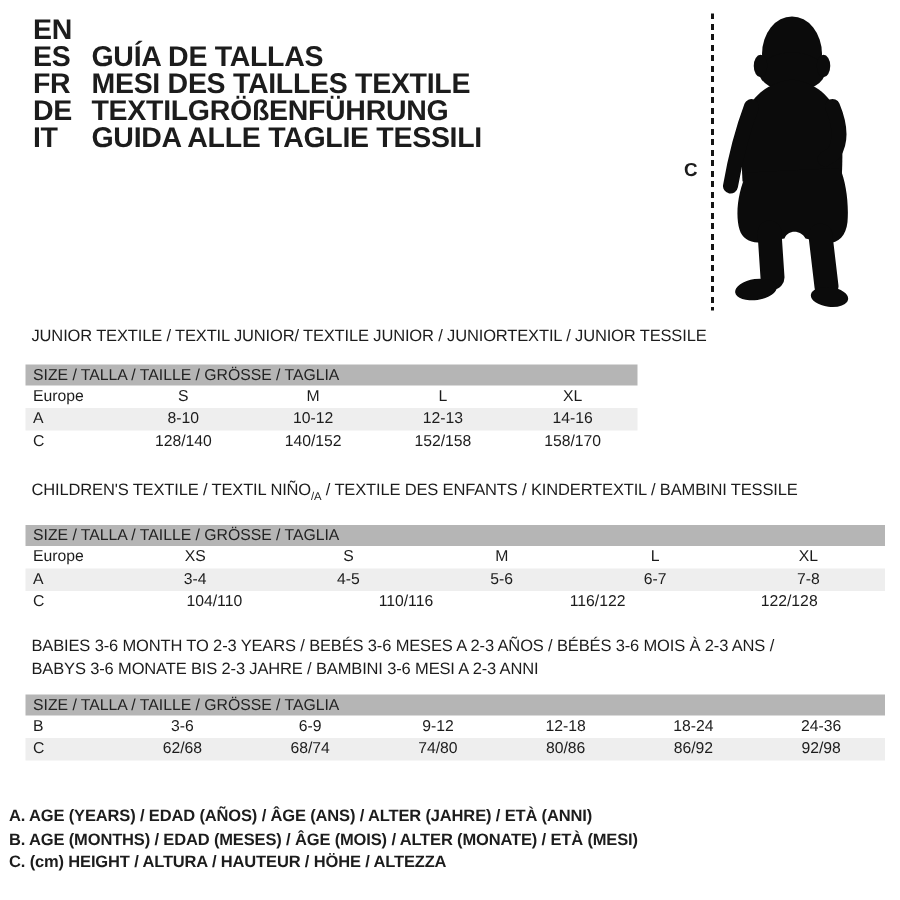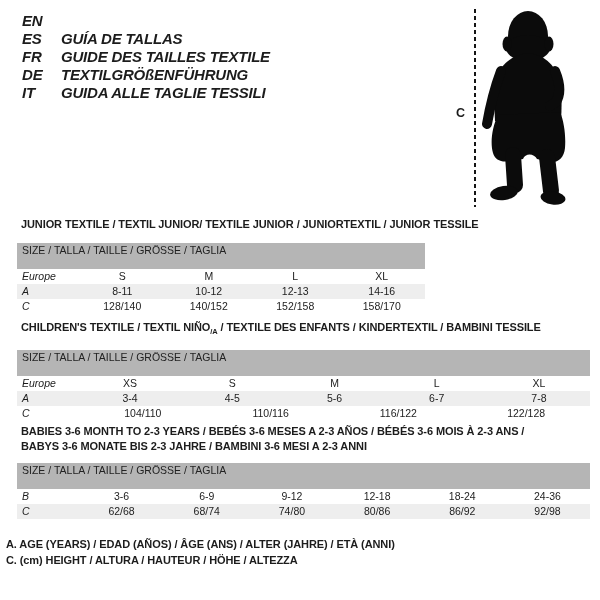--- a/index.html
+++ b/index.html
@@ -3,70 +3,70 @@
 <meta charset="utf-8">
 <style>
   html,body{margin:0;padding:0;}
   body{
     width:600px;height:600px;background:#ffffff;
     font-family:"Liberation Sans", sans-serif;color:#1c1c1c;
   }
   #canvas{position:relative;width:600px;height:600px;background:#ffffff;overflow:hidden;}
 
   
-  .lang{position:absolute;left:22px;top:12px;font-weight:bold;font-size:15px;letter-spacing:-0.2px;font-style:italic;}
+  .lang{position:absolute;left:22px;top:12px;font-weight:bold;font-size:19px;letter-spacing:-0.2px;}
   .lang-row{display:flex;height:18px;line-height:18px;}
   .lang-row .code{width:39px;}
 
   
   .measure-line{
     position:absolute;left:474px;top:9px;width:2px;height:198px;
     background:repeating-linear-gradient(to bottom,#141414 0 4px,transparent 4px 7px);
   }
   .measure-label{position:absolute;left:456px;top:106px;font-weight:bold;font-size:12.5px;}
   .baby{position:absolute;left:482px;top:9px;width:84px;height:198px;}
 
   
-  .sec-title{position:absolute;left:21px;font-weight:bold;font-size:11px;letter-spacing:-0.1px;white-space:nowrap;}
+  .sec-title{position:absolute;left:21px;font-weight:normal;font-size:11px;letter-spacing:-0.1px;white-space:nowrap;}
   .t1{top:218px;}
   .t2{top:321px;text-align:right;}
   .t3{top:424px;line-height:14.5px;}
   .t3 .line{display:block;}
   .sub{font-size:7.5px;vertical-align:sub;}
 
   
   .size-table{position:absolute;left:17px;}
   .tbl1{top:243px;width:408px;}
   .tbl2{top:350px;width:573px;}
   .tbl3{top:463px;width:573px;}
-  .bar{height:26px;line-height:14px;background:#b5b5b5;font-size:10.5px;padding-left:5px;color:#222;}
+  .bar{height:14px;line-height:14px;background:#b5b5b5;font-size:10.5px;padding-left:5px;color:#222;}
   .trow{display:flex;height:15px;line-height:15px;font-size:10.5px;}
   .trow.alt{background:#eeeeee;}
-  .trow .lbl{width:57px;padding-left:5px;font-style:italic;}
+  .trow .lbl{width:57px;padding-left:5px;}
   .trow .cell{flex:1;text-align:center;}
 
   
   .footnotes{position:absolute;left:6px;top:537px;font-weight:bold;font-size:11px;line-height:15.5px;letter-spacing:-0.1px;}
 </style>
 </head>
 <body>
 
 <div id="canvas">
 
   <div class="lang">
     <div class="lang-row">
       <span class="code">EN</span>
     </div>
     <div class="lang-row">
       <span class="code">ES</span>
       <span>GUÍA DE TALLAS</span>
     </div>
     <div class="lang-row">
       <span class="code">FR</span>
-      <span>GUIDE DES TAILLES TEXTILE</span>
+      <span>MESI DES TAILLES TEXTILE</span>
     </div>
     <div class="lang-row">
       <span class="code">DE</span>
       <span>TEXTILGRÖßENFÜHRUNG</span>
     </div>
     <div class="lang-row">
       <span class="code">IT</span>
       <span>GUIDA ALLE TAGLIE TESSILI</span>
     </div>
   </div>
@@ -99,21 +99,21 @@
     <div class="bar">SIZE / TALLA / TAILLE / GRÖSSE / TAGLIA</div>
     <div class="trow">
       <span class="lbl">Europe</span>
       <span class="cell">S</span>
       <span class="cell">M</span>
       <span class="cell">L</span>
       <span class="cell">XL</span>
     </div>
     <div class="trow alt">
       <span class="lbl">A</span>
-      <span class="cell">8-11</span>
+      <span class="cell">8-10</span>
       <span class="cell">10-12</span>
       <span class="cell">12-13</span>
       <span class="cell">14-16</span>
     </div>
     <div class="trow">
       <span class="lbl">C</span>
       <span class="cell">128/140</span>
       <span class="cell">140/152</span>
       <span class="cell">152/158</span>
       <span class="cell">158/170</span>
@@ -171,16 +171,17 @@
       <span class="cell">68/74</span>
       <span class="cell">74/80</span>
       <span class="cell">80/86</span>
       <span class="cell">86/92</span>
       <span class="cell">92/98</span>
     </div>
   </div>
 
   <div class="footnotes">
     <div>A. AGE (YEARS) / EDAD (AÑOS) / ÂGE (ANS) / ALTER (JAHRE) / ETÀ (ANNI)</div>
+    <div>B. AGE (MONTHS) / EDAD (MESES) / ÂGE (MOIS) / ALTER (MONATE) / ETÀ (MESI)</div>
     <div>C. (cm) HEIGHT / ALTURA / HAUTEUR / HÖHE / ALTEZZA</div>
   </div>
 
 </div>
 
 </body></html>

